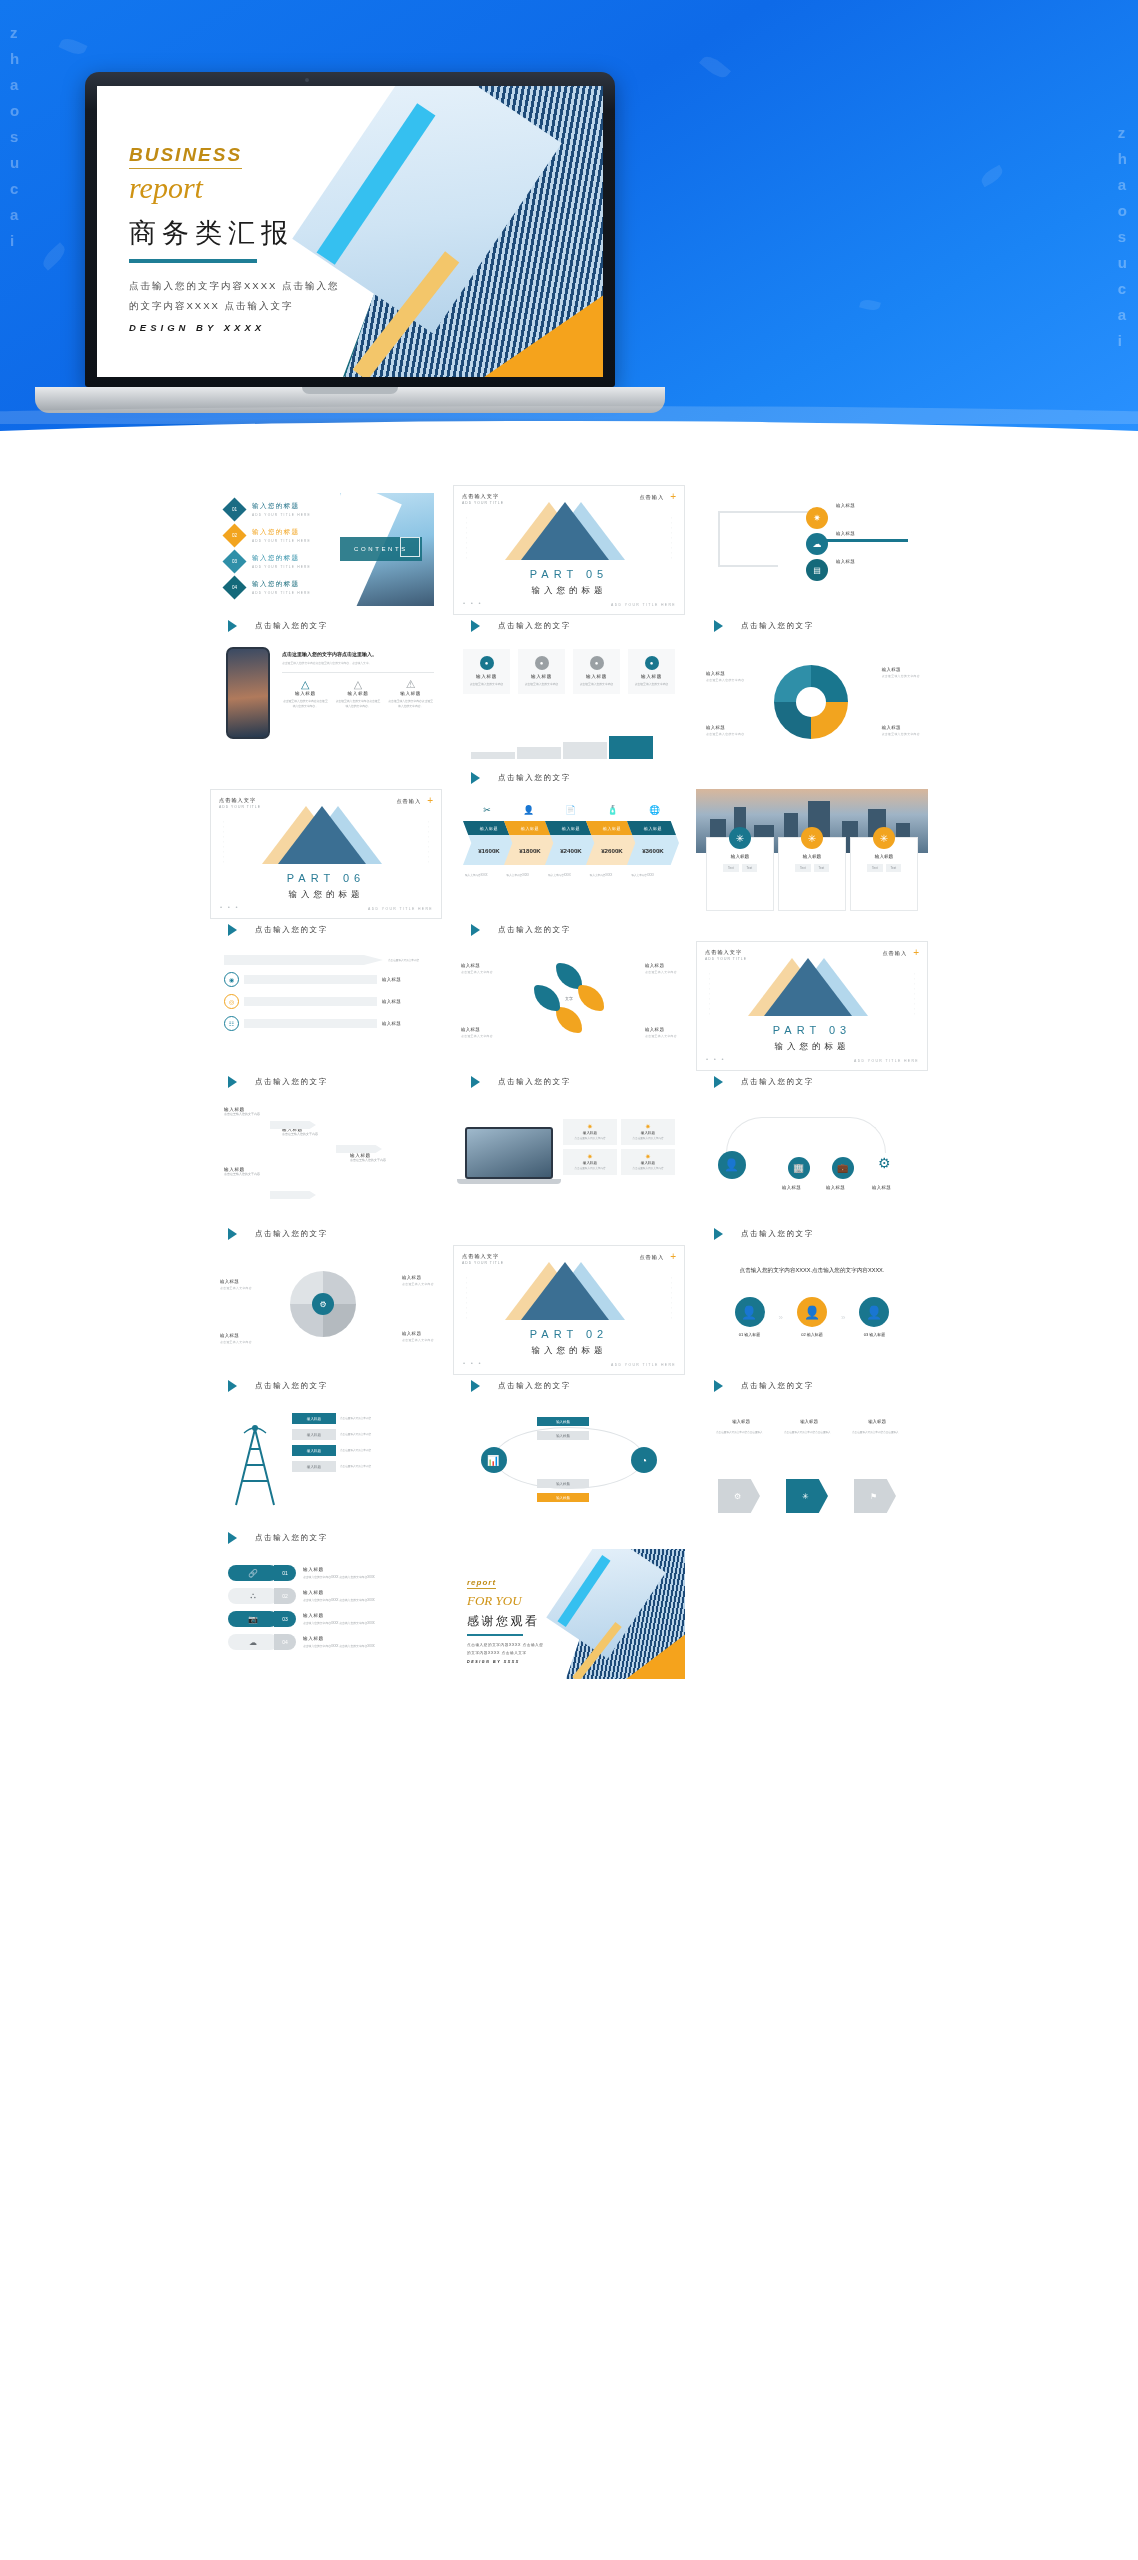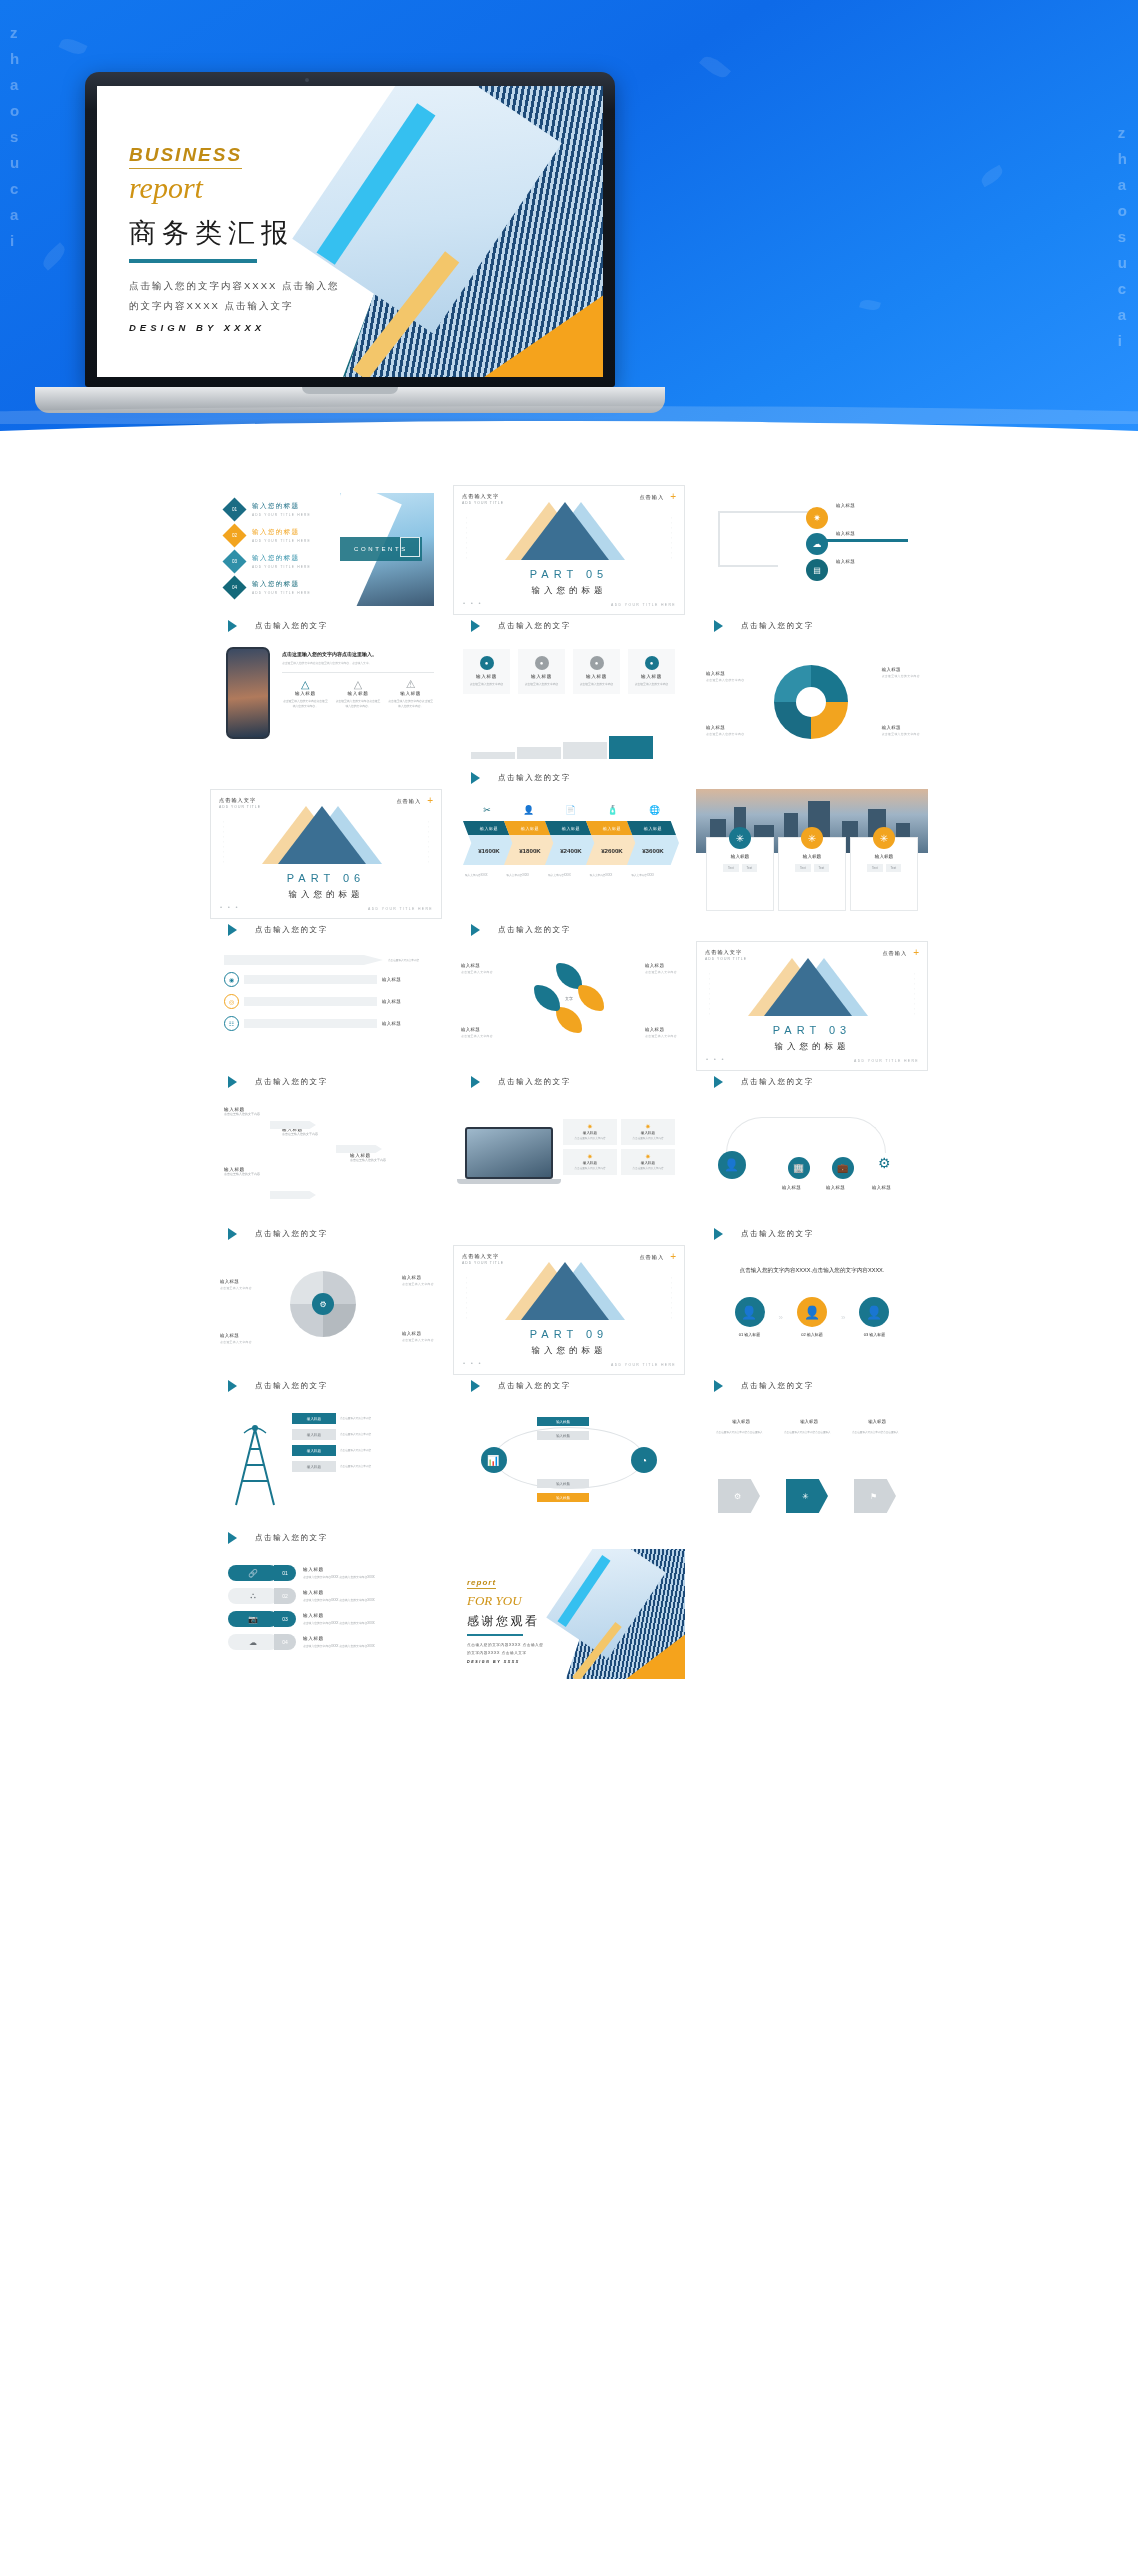--- a/index.html
+++ b/index.html
@@ -794,21 +794,21 @@
         <div class="t1">点击输入</div>
         <div class="plus">+</div>
       </div>
       <div class="dotcol" style="left:12px">:<br>:<br>:<br>:<br>:<br>:<br>:<br>:<br>:</div>
       <div class="dotcol" style="right:12px">:<br>:<br>:<br>:<br>:<br>:<br>:<br>:<br>:</div>
       <div class="tri-wrap">
         <div class="tri tri-y"></div>
         <div class="tri tri-b"></div>
         <div class="tri tri-p"></div>
       </div>
-      <div class="part-title">PART 09</div>
+      <div class="part-title">PART 02</div>
       <div class="part-sub">输入您的标题</div>
       <div class="brlabel">ADD YOUR TITLE HERE</div>
       <div class="dots3">• • •</div>
     </div>
   </div>
 
   <div class="cell">
     <div class="cellhead">
       <div class="play"></div>
       <span>点击输入您的文字</span>

